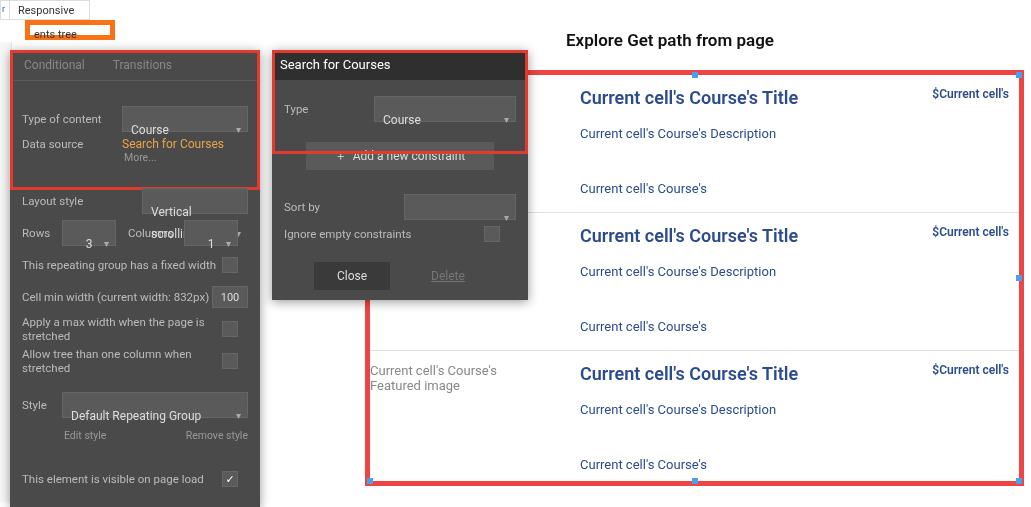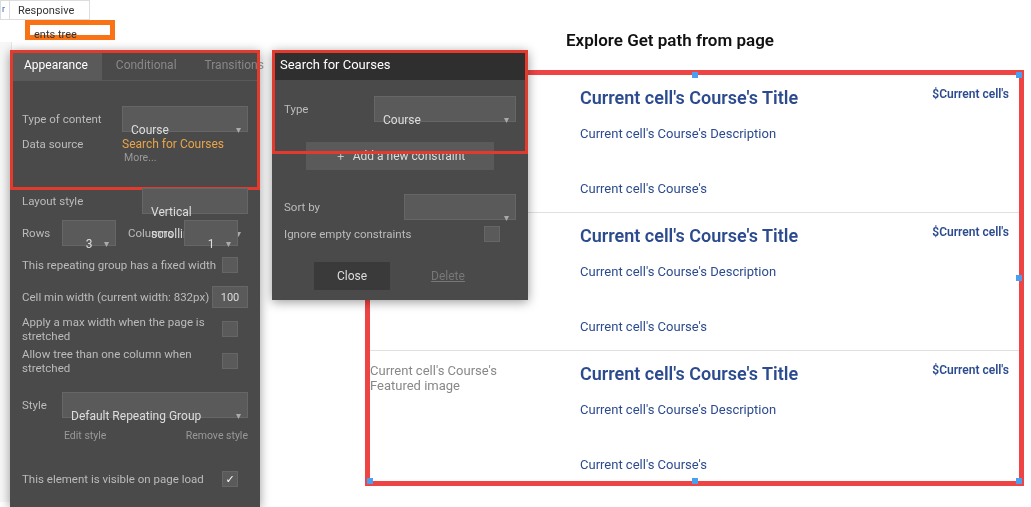--- a/index.html
+++ b/index.html
@@ -103,21 +103,20 @@
       <div class="cell-price">$Current cell's</div>
       <div class="cell-desc">Current cell's Course's Description</div>
       <div class="cell-sub">Current cell's Course's</div>
     </div>
   </div>
 </div>
 
 <div class="panel" style="left:10px; top:50px; width:250px;">
   <div class="redframe" style="position:absolute; left:0; top:0; right:0; height:140px; pointer-events:none;"></div>
   <div class="tabs">
-    <div class="tab active">Appearance</div>
     <div class="tab">Conditional</div>
     <div class="tab">Transitions</div>
   </div>
   <div class="body">
     <div class="row">
       <span class="lbl">Type of content</span>
       <div class="select">Course</div>
     </div>
     <div class="row" style="align-items:flex-start;">
       <span class="lbl">Data source</span>

